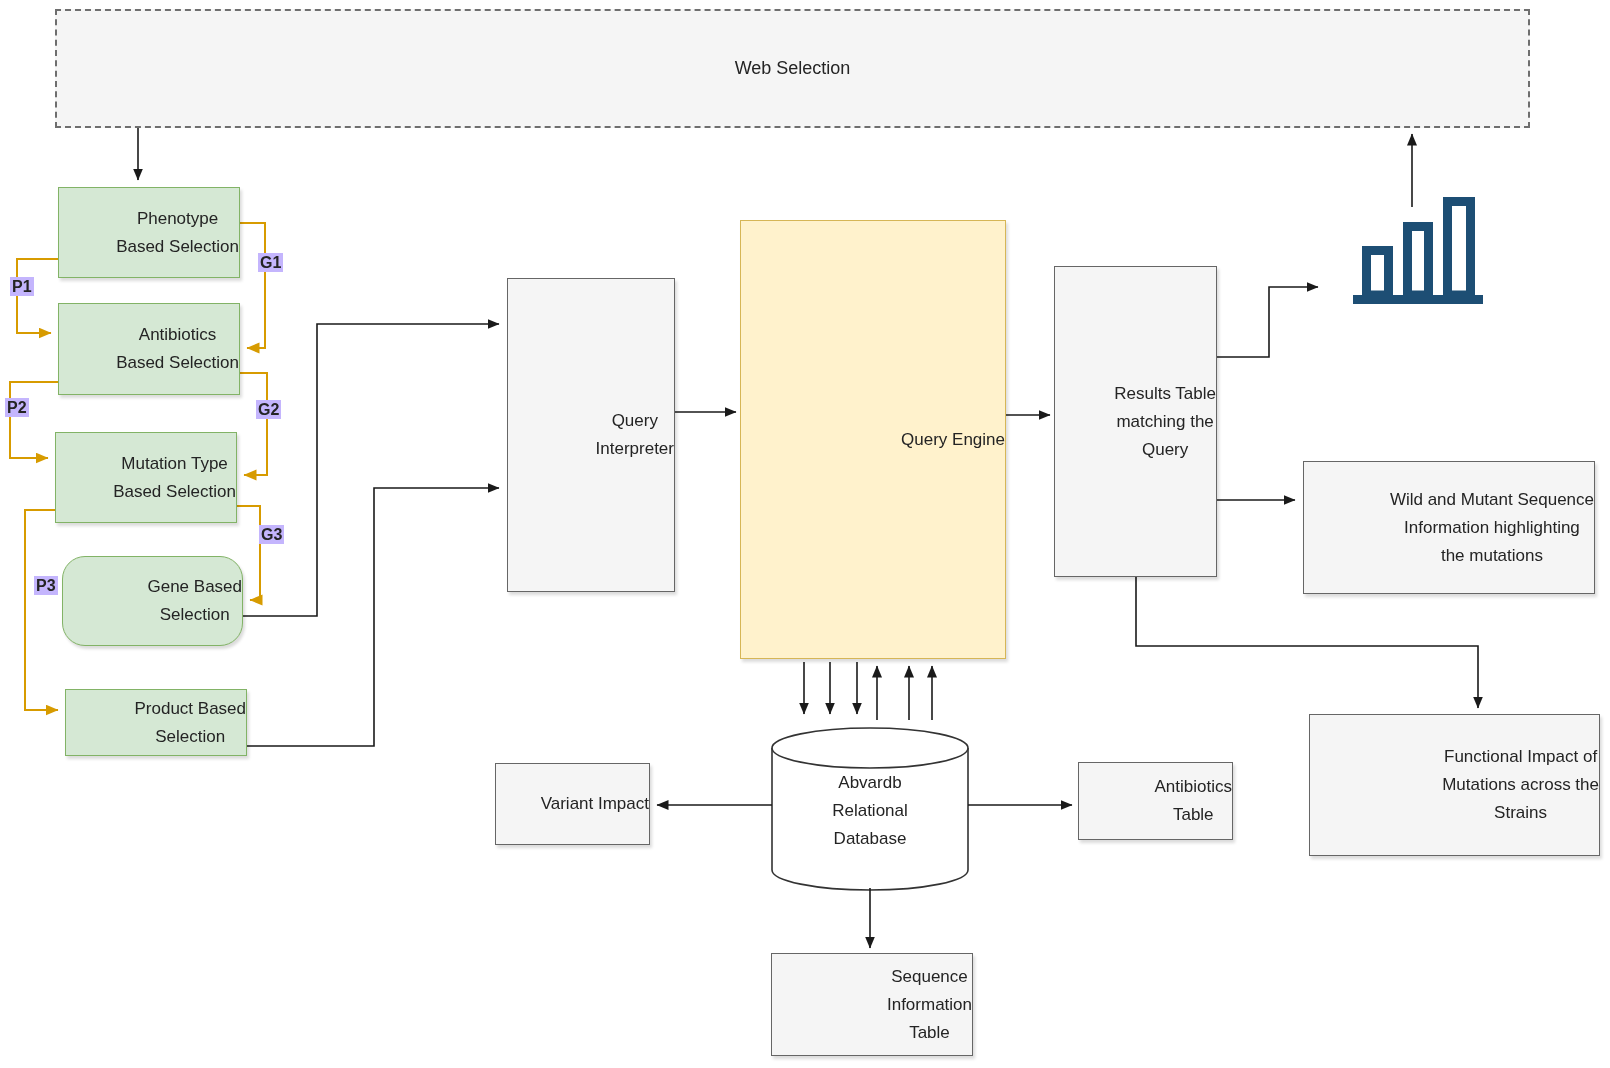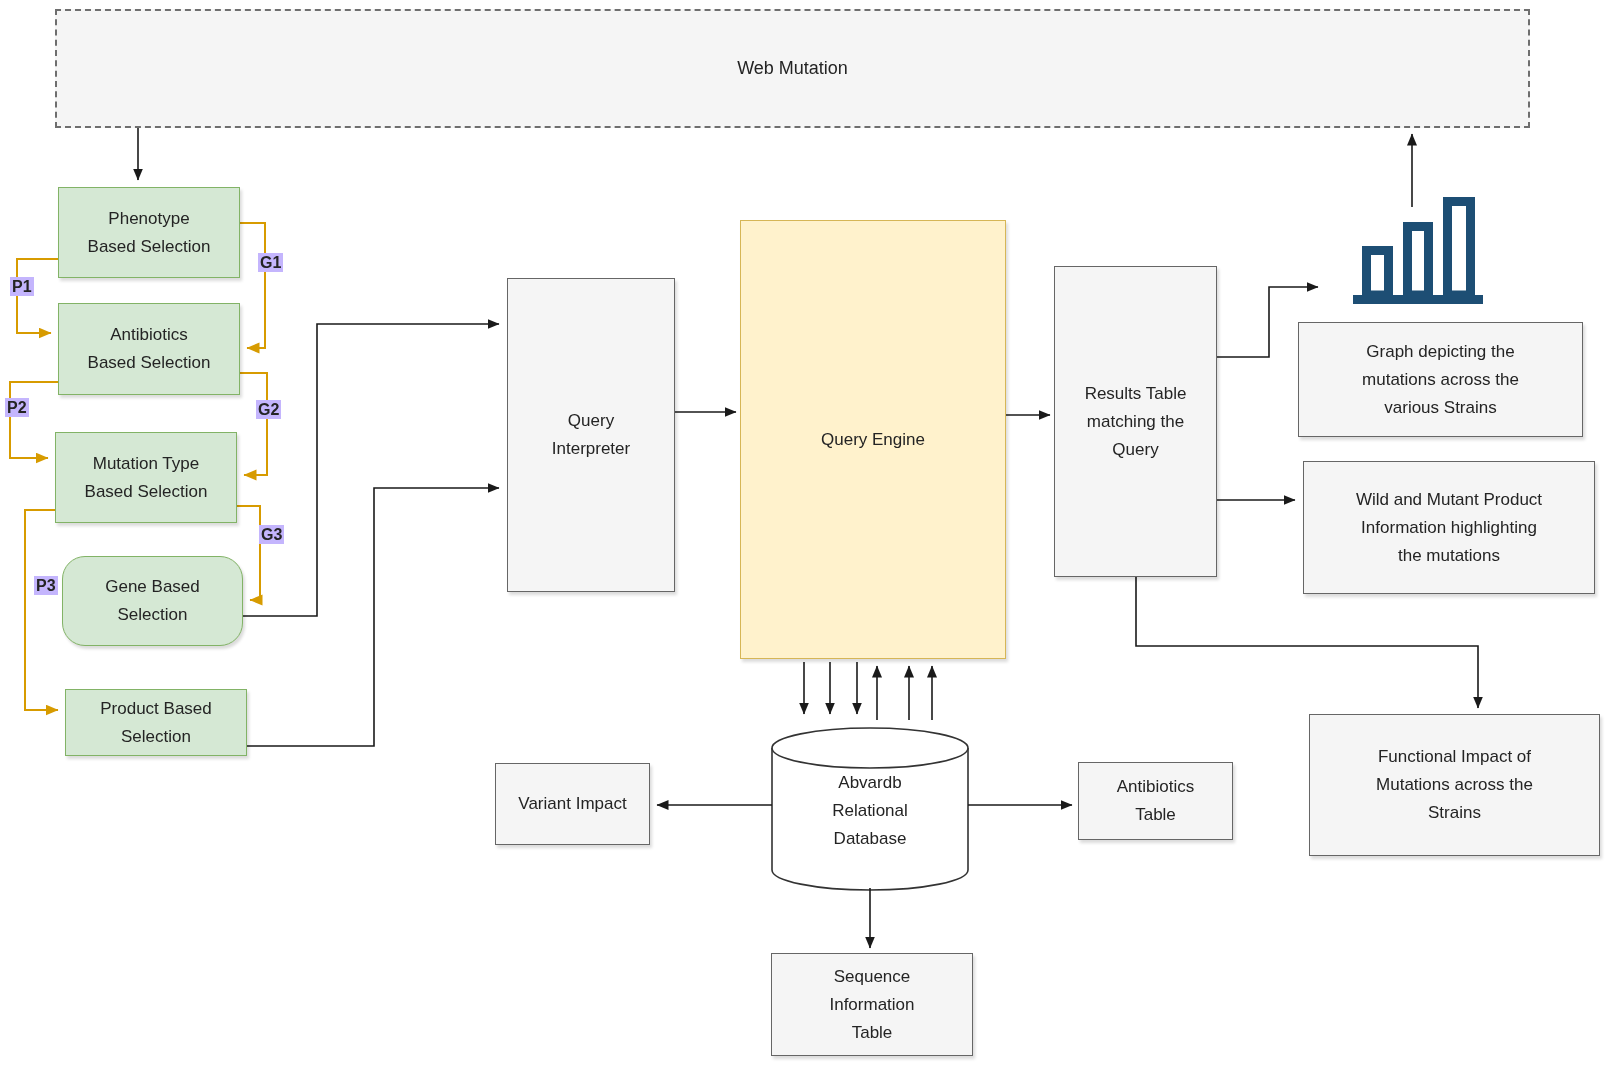--- a/index.html
+++ b/index.html
@@ -1,21 +1,21 @@
 <!DOCTYPE html>
 <html style="--green-fill: #d5e8d4; --green-border: #82b366; --yellow-fill: #fff2cc; --yellow-border: #d6b656; --gray-fill: #f5f5f5; --gray-border: #666666; --orange-edge: #d79b00; --black-edge: #1a1a1a; --icon-blue: #1d4e74;"><head>
 <meta charset="utf-8">
 <style>
   html,body{margin:0;padding:0;background:#fff;}
   #canvas{
     position:relative;width:1610px;height:1068px;background:#fff;overflow:hidden;
     font-family:"Liberation Sans", sans-serif;color:#242424;
   }
   .box{
-    position:absolute;display:flex;align-items:center;justify-content:center;
+    position:absolute;display:flex;align-items:center;justify-content:flex-end;
     text-align:center;font-size:17px;line-height:28px;white-space:pre-line;
     box-sizing:border-box;box-shadow:2px 3px 3px rgba(0,0,0,0.14);
   }
   .gray{background:var(--gray-fill);border:1.5px solid var(--gray-border);}
   .green{background:var(--green-fill);border:1.5px solid var(--green-border);}
   .yellow{background:var(--yellow-fill);border:1.5px solid var(--yellow-border);}
   .dashedbox{
     position:absolute;display:flex;align-items:center;justify-content:center;
     background:var(--gray-fill);border:2px dashed #6e6e6e;box-sizing:border-box;
     font-size:18px;
@@ -80,21 +80,21 @@
 
     <path class="lineO" marker-end="url(#mO)" d="M58,259 H17 V333 H51"></path>
     <path class="lineO" marker-end="url(#mO)" d="M240,223 H265 V348 H247"></path>
     <path class="lineO" marker-end="url(#mO)" d="M58,382 H10 V458 H48"></path>
     <path class="lineO" marker-end="url(#mO)" d="M240,373 H267 V475 H244"></path>
     <path class="lineO" marker-end="url(#mO)" d="M55,510 H25 V710 H58"></path>
     <path class="lineO" marker-end="url(#mO)" d="M237,506 H260 V600 H250"></path>
   </svg>
 
   <div class="dashedbox" style="left:55px;top:9px;width:1475px;height:119px;">
-    <span>Web Mutation</span>
+    <span>Web Selection</span>
   </div>
 
   <div class="box green" style="left:58px;top:187px;width:182px;height:91px;">
     <span>Phenotype
 Based Selection</span>
   </div>
   <div class="box green" style="left:58px;top:303px;width:182px;height:92px;">
     <span>Antibiotics
 Based Selection</span>
   </div>
@@ -133,27 +133,22 @@
 
   <div style="position:absolute;left:1350px;top:192px;width:136px;height:114px;">
     <svg width="136" height="114" viewBox="0 0 136 114">
       <rect class="barstroke" x="16.5" y="58.5" width="22" height="44.5"></rect>
       <rect class="barstroke" x="57.5" y="34.5" width="21" height="68.5"></rect>
       <rect class="barstroke" x="97.5" y="9.5" width="23" height="93.5"></rect>
       <rect class="barfill" x="3" y="103" width="130" height="9"></rect>
     </svg>
   </div>
 
-  <div class="box gray" style="left:1298px;top:322px;width:285px;height:115px;">
-    <span>Graph depicting the
-mutations across the
-various Strains</span>
-  </div>
   <div class="box gray" style="left:1303px;top:461px;width:292px;height:133px;">
-    <span>Wild and Mutant Product
+    <span>Wild and Mutant Sequence
 Information highlighting
 the mutations</span>
   </div>
   <div class="box gray" style="left:1309px;top:714px;width:291px;height:142px;">
     <span>Functional Impact of
 Mutations across the
 Strains</span>
   </div>
 
   <div class="dblabel" style="left:800px;top:769px;width:140px;">Abvardb

